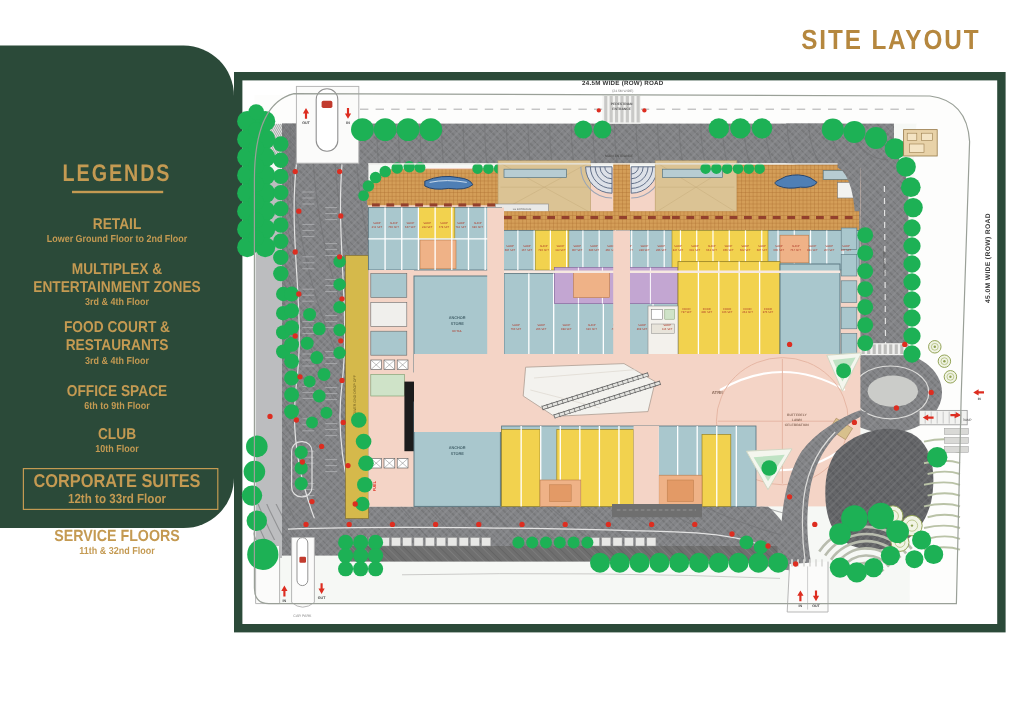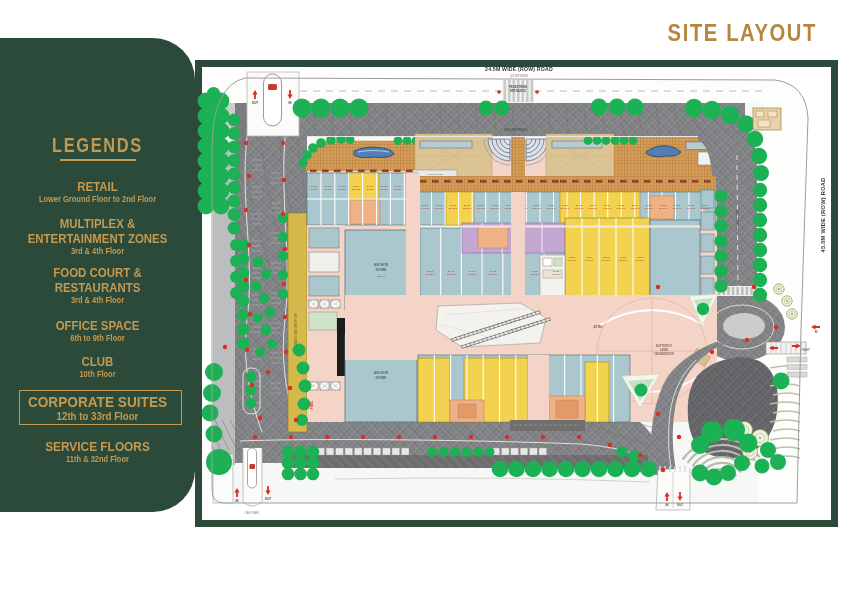--- a/index.html
+++ b/index.html
@@ -1,19 +1,19 @@
 <!DOCTYPE html>
 <html><head>
 <meta charset="utf-8">
 <style>
 html,body{margin:0;padding:0;width:850px;height:600px;overflow:hidden;background:#ffffff;
 font-family:"Liberation Sans", sans-serif;}
 #stage{position:relative;width:850px;height:600px;}
 #map{position:absolute;left:0;top:0;}
-#panel{position:absolute;left:0;top:38px;width:195px;height:474px;background:#2b4a39;
+#panel{position:absolute;left:0;top:38px;width:195px;height:402px;background:#2b4a39;
 border-radius:0 42px 42px 0;color:#c49a52;}
 .ln{position:absolute;left:0;width:100%;text-align:center;font-weight:bold;white-space:nowrap;
 transform:scaleX(0.88);}
 #title{position:absolute;left:615px;top:20px;width:202px;text-align:right;
 font-size:23px;font-weight:bold;letter-spacing:1.8px;color:#b5873e;
 transform:scaleX(0.88);transform-origin:right center;}
 </style>
 </head>
 <body>
 <div id="stage">

